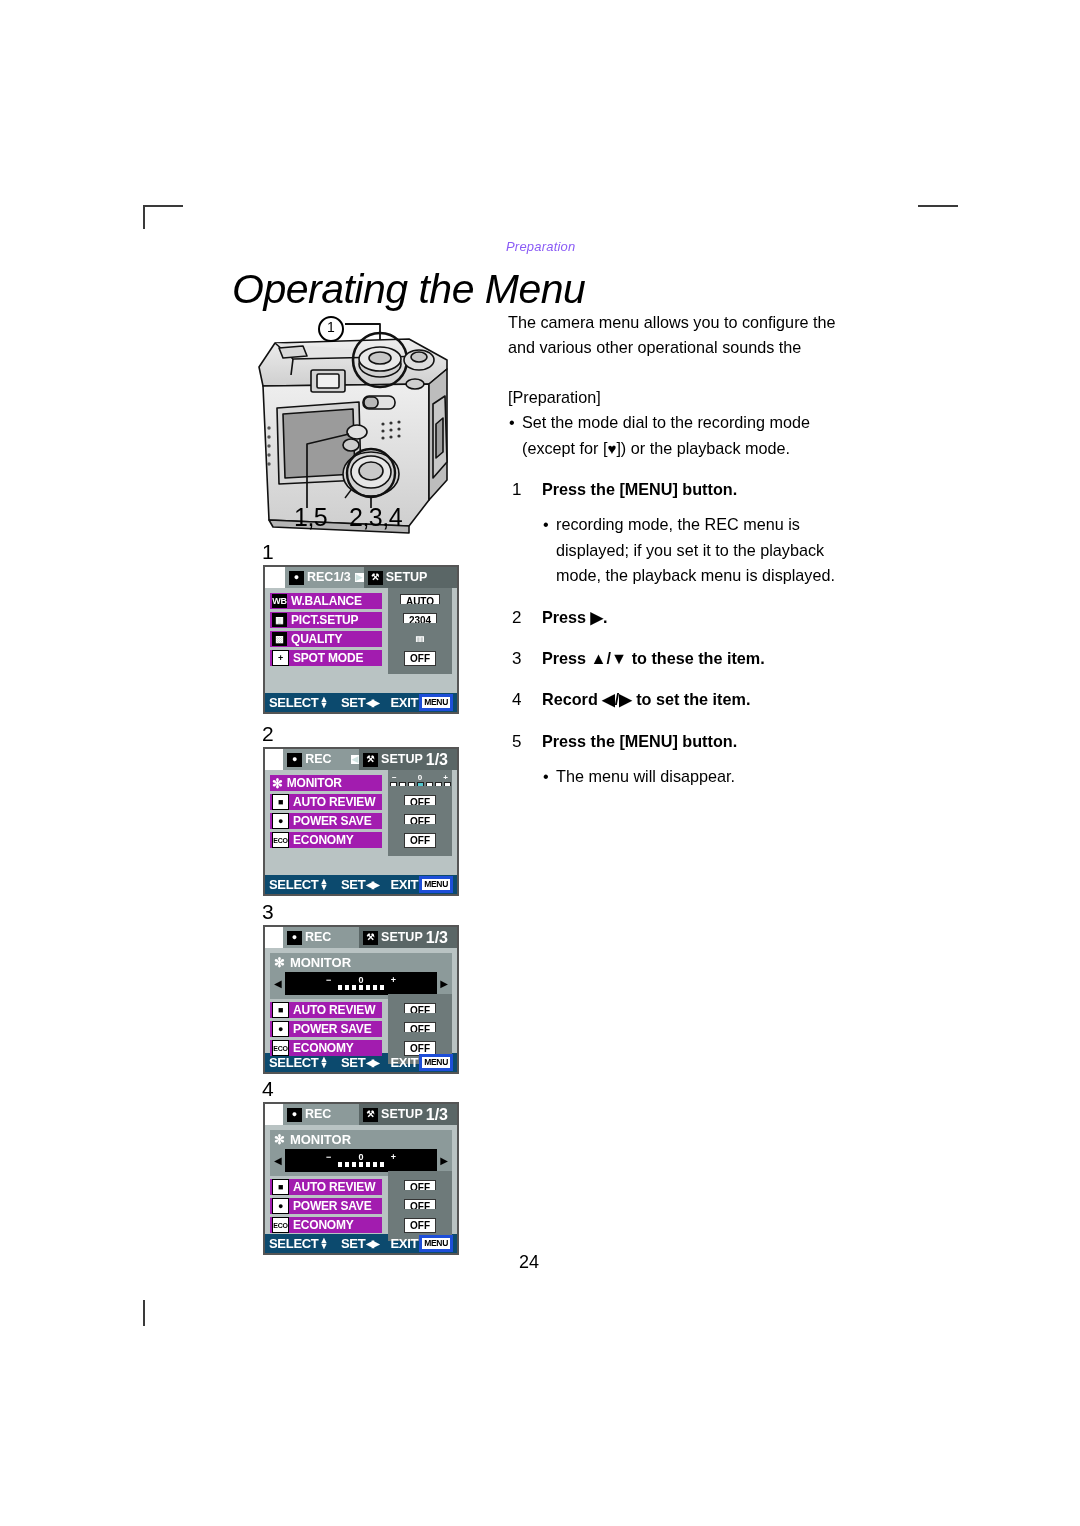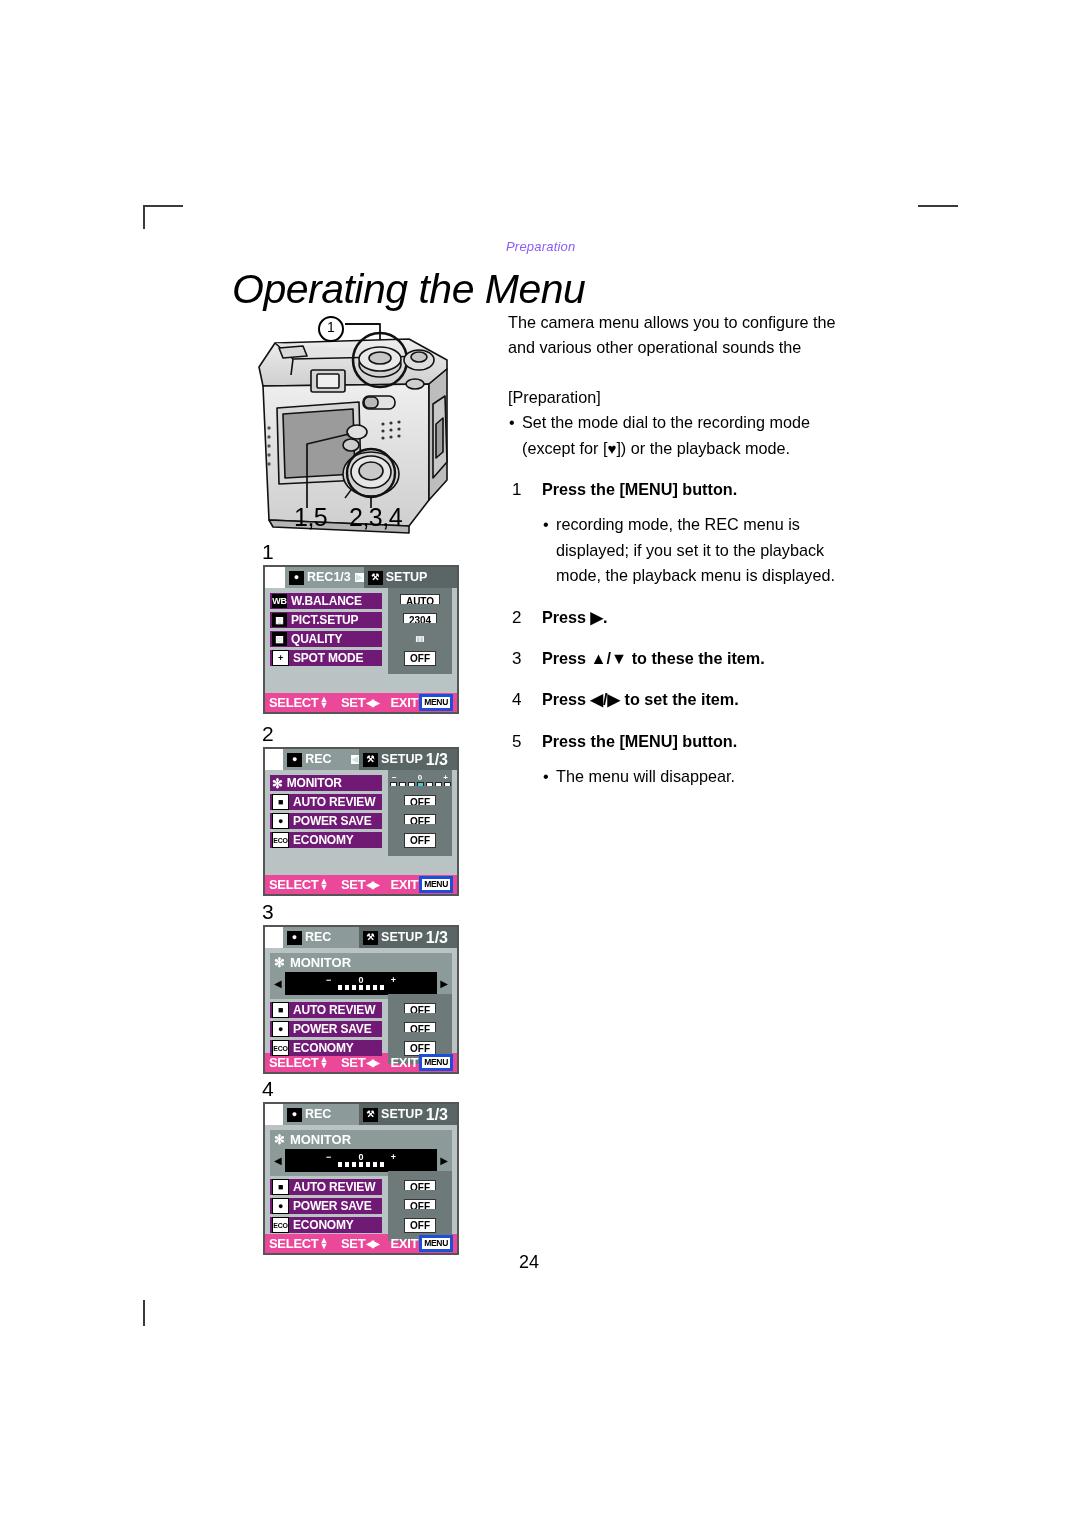--- a/index.html
+++ b/index.html
@@ -203,21 +203,21 @@
   .mrow {
     display: flex;
     align-items: center;
     margin-bottom: 3px;
     height: 16px;
   }
   .mrow .lbl {
     display: flex;
     align-items: center;
     gap: 4px;
-    background: #701a75;
+    background: #a21caf;
     color: #fff;
     font-weight: bold;
     font-size: 12px;
     height: 16px;
     padding: 0 4px 0 2px;
     width: 112px;
     box-sizing: border-box;
     letter-spacing: -.2px;
   }
   .mrow .val {
@@ -290,21 +290,21 @@
     width: 70px; font-size: 9px; color: #fff; font-weight: bold;
     line-height: 7px;
   }
   .monitor-track .cells { display: flex; gap: 3px; margin-top: 1px; }
   .monitor-track .cell { width: 4px; height: 5px; background: #fff; }
 
   .lcd-foot {
     display: flex;
     align-items: center;
     justify-content: space-between;
-    background: #ec4899;
+    background: #0c4a6e;
     color: #fff;
     font-weight: bold;
     font-size: 13px;
     height: 19px;
     padding: 0 4px;
     letter-spacing: -.3px;
   }
   .lcd-foot .grp { display: flex; align-items: center; gap: 1px; }
   .foot-menu {
     background: #fff; color: #000; font-size: 8.5px;
@@ -446,21 +446,21 @@
     <span>Press ▶.</span>
   </div>
 
   <div class="step">
     <span class="num">3</span>
     <span>Press ▲/▼ to these the item.</span>
   </div>
 
   <div class="step">
     <span class="num">4</span>
-    <span>Press ◀/▶ to set the item.</span>
+    <span>Record ◀/▶ to set the item.</span>
   </div>
 
   <div class="step">
     <span class="num">5</span>
     <span>Press the [MENU] button.</span>
   </div>
   <div class="sub-bullet">
     <span class="cont">The menu will disappear.</span>
   </div>
 </div>

